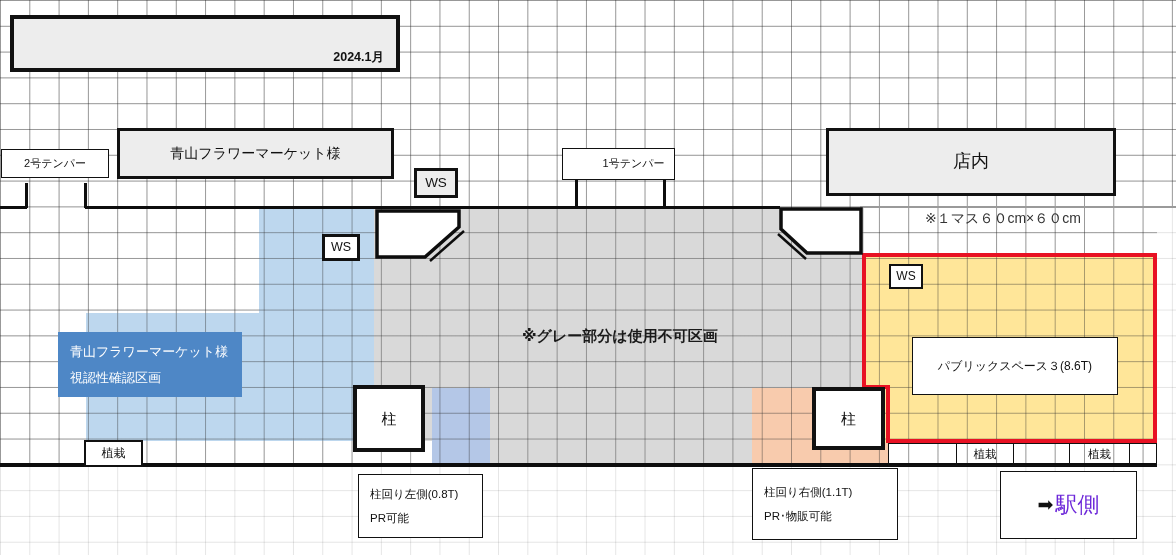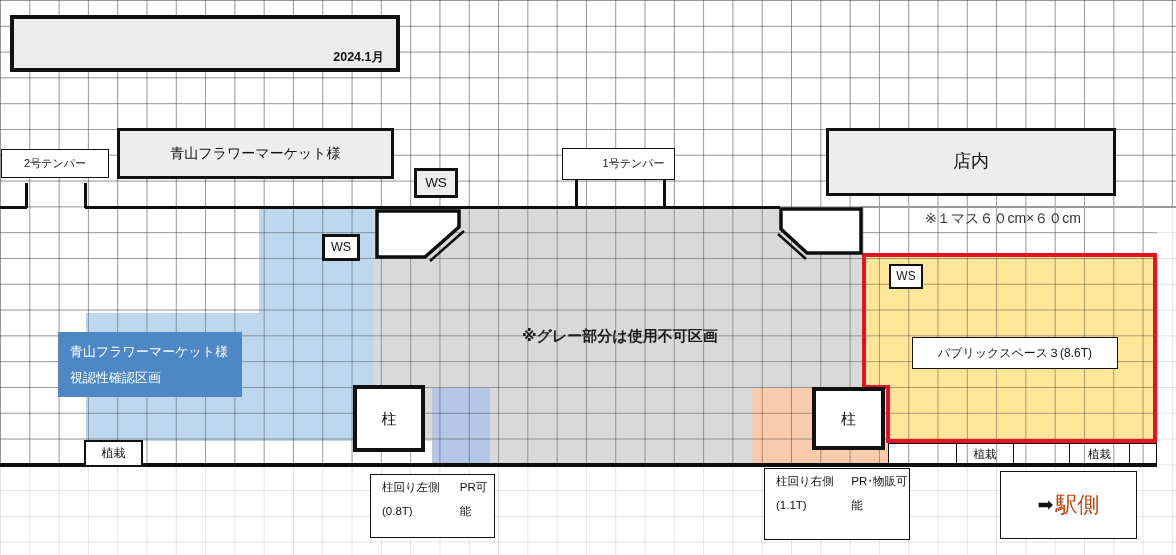--- a/index.html
+++ b/index.html
@@ -29,22 +29,22 @@
     text-align:center;box-sizing:border-box;line-height:1.2;
   }
   .thick{border-width:3px;}
   .fillgray{background:#ededed;}
   svg.overlay{position:absolute;left:0;top:0;pointer-events:none;}
   .vis-box{
     position:absolute;background:#4e87c6;color:#fff;box-sizing:border-box;
     padding:7px 0 0 12px;font-size:13px;line-height:26px;
   }
   .note{position:absolute;white-space:nowrap;}
-  .two-line{flex-direction:row;align-items:flex-start;justify-content:center;
-    text-align:left;padding-left:11px;line-height:24px;font-size:11.5px;margin-left:12px;}
+  .two-line{flex-direction:column;align-items:flex-start;justify-content:center;
+    text-align:left;padding-left:11px;line-height:24px;font-size:11.5px;}
   .strip{position:absolute;border:1.5px solid #111;box-sizing:border-box;display:flex;}
   .strip .cell{height:100%;box-sizing:border-box;display:flex;align-items:center;justify-content:center;font-size:11.5px;}
   .strip .cell + .cell{border-left:1.5px solid #111;}
 </style>
 </head>
 <body>
 
 <div id="canvas">
 
   <div class="region" style="left:374px;top:208px;width:490px;height:258px;background:#d9d9d9;"></div>
@@ -104,21 +104,21 @@
 
 
   <div class="note" style="left:925px;top:210px;font-size:14px;color:#333;">※１マス６０cm×６０cm</div>
   <div class="note" style="left:522px;top:327px;font-size:15px;font-weight:bold;color:#1a1a1a;">※グレー部分は使用不可区画</div>
 
   <div class="vis-box" style="left:58px;top:332px;width:184px;height:65px;">
     <div>青山フラワーマーケット様</div>
     <div>視認性確認区画</div>
   </div>
 
-  <div class="box" style="left:912px;top:337px;width:206px;height:32px;font-size:12px;">
+  <div class="box" style="left:912px;top:337px;width:206px;height:58px;font-size:12px;">
     <span>パブリックスペース３(8.6T)</span>
   </div>
 
   <div class="box" style="left:353px;top:385px;width:72px;height:67px;border-width:4px;font-size:15px;">
     <span>柱</span>
   </div>
   <div class="box" style="left:812px;top:387px;width:73px;height:63px;border-width:4px;font-size:15px;">
     <span>柱</span>
   </div>
 
@@ -142,16 +142,16 @@
     <div>柱回り左側(0.8T)</div>
     <div>PR可能</div>
   </div>
   <div class="box two-line" style="left:752px;top:468px;width:146px;height:72px;">
     <div>柱回り右側(1.1T)</div>
     <div>PR･物販可能</div>
   </div>
 
   <div class="box" style="left:1000px;top:471px;width:137px;height:68px;">
     <span style="font-size:19px;margin-right:2px;">➡</span>
-    <span style="font-size:22px;color:#c2410c;">駅側</span>
+    <span style="font-size:22px;color:#6d28d9;">駅側</span>
   </div>
 
 </div>
 
 </body></html>

